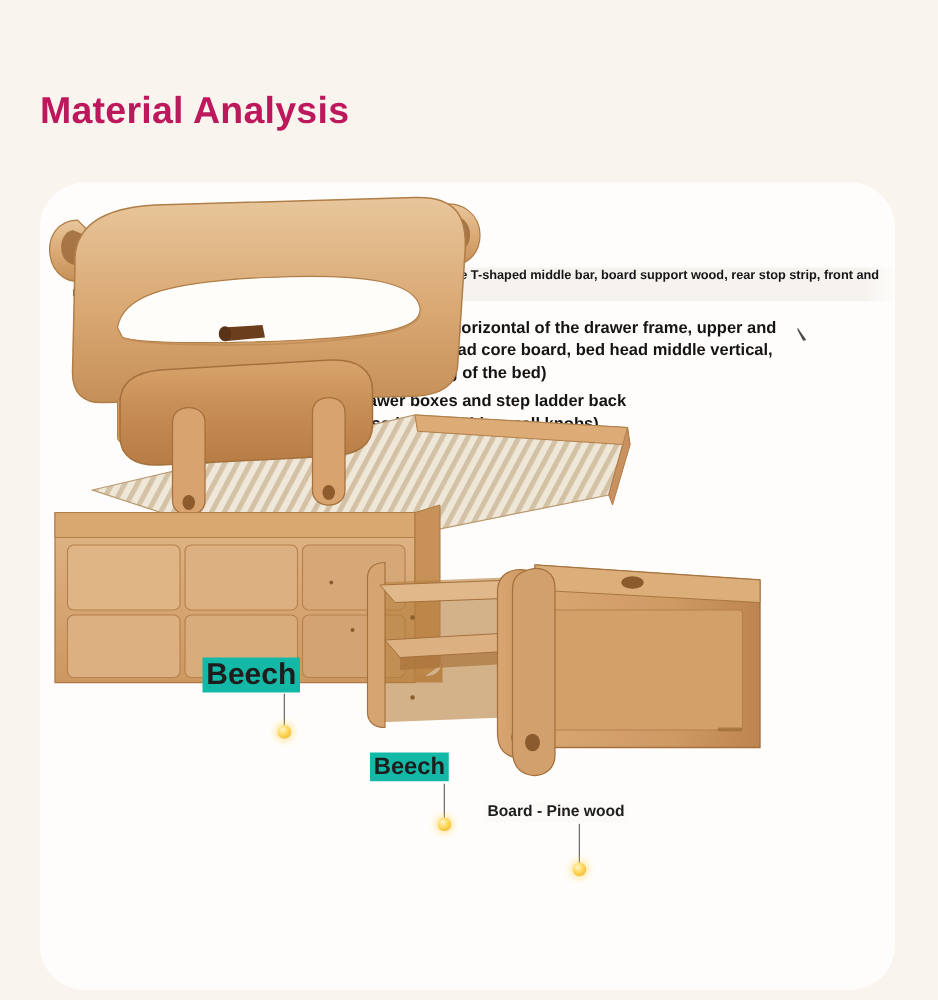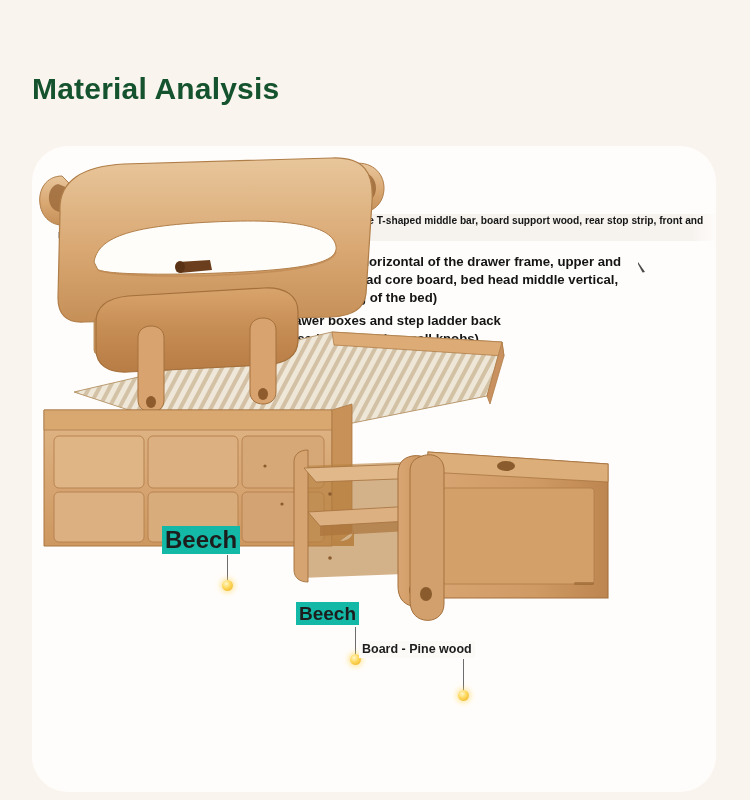--- a/index.html
+++ b/index.html
@@ -16,21 +16,21 @@
     position: relative;
   }
 
   
   .page-title {
     position: absolute;
     left: 32px;
     top: 72px;
     font-size: 30px;
     font-weight: bold;
-    color: #14532d;
+    color: #be185d;
     letter-spacing: 0.2px;
     white-space: nowrap;
   }
 
   
   .card {
     position: absolute;
     left: 32px;
     top: 146px;
     width: 684px;
@@ -109,21 +109,21 @@
   .anno {
     position: absolute;
     font-weight: bold;
     color: #1d1d1d;
     background: #14b8a6;
     white-space: nowrap;
     line-height: 1;
   }
   .anno.big { font-size: 24px; padding: 2px 3px; }
   .anno.mid { font-size: 19px; padding: 2px 3px; }
-  .anno.sm  { font-size: 12.5px; padding: 2px 3px; background: #fbfaf7; }
+  .anno.sm  { font-size: 12.5px; padding: 2px 3px; background: #fbfaf7; margin-left: 28px; }
 
   .a-beech-head   { left: 130px; top: 380px; }
   .a-beech-rail   { left: 264px; top: 456px; }
   .a-board-pine   { left: 327px; top: 495px; }
 
   
   .leader {
     position: absolute;
     width: 1.2px;
     background: #6d6d6d;

